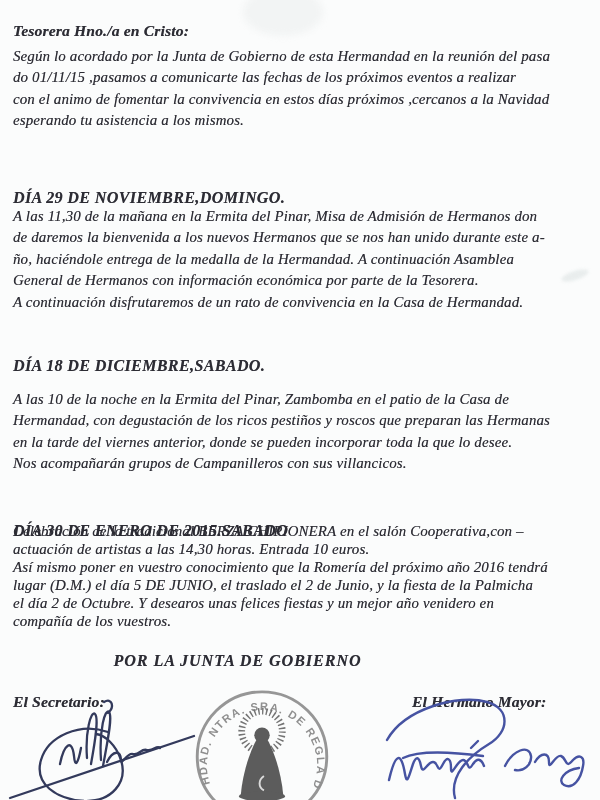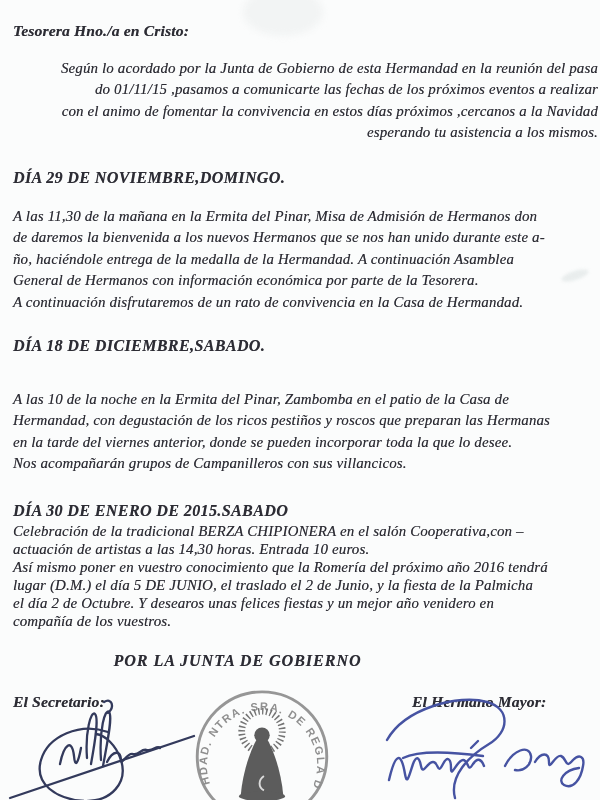--- a/index.html
+++ b/index.html
@@ -17,22 +17,22 @@
     width: 585px;
     font-style: italic;
     color: #2c2c34;
     font-size: 14.8px;
     line-height: 21.4px;
     white-space: pre-line;
     letter-spacing: 0.2px;
     text-shadow: 0.2px 0.2px 0.4px rgba(44,44,52,0.6);
   }
   .salutation { top: 20px; font-weight: bold; font-size: 15.5px; }
-  .p-intro    { top: 58px; text-align: right; }
-  .heading    { font-weight: bold; font-size: 16px; letter-spacing: 0.4px; }
+  .p-intro    { top: 46px; }
+  .heading    { font-weight: bold; font-size: 16px; letter-spacing: 0.4px; margin-top: 20px; }
   .h-1 { top: 167px; }
   .p-1 { top: 206px; }
   .h-2 { top: 335px; }
   .p-2 { top: 389px; }
   .h-3 { top: 500px; }
   .p-3 { top: 522px; line-height: 18px; }
   .closing {
     top: 650px; left: 0; width: 475px;
     text-align: center; font-weight: bold;
     font-size: 16px; letter-spacing: 1px;

